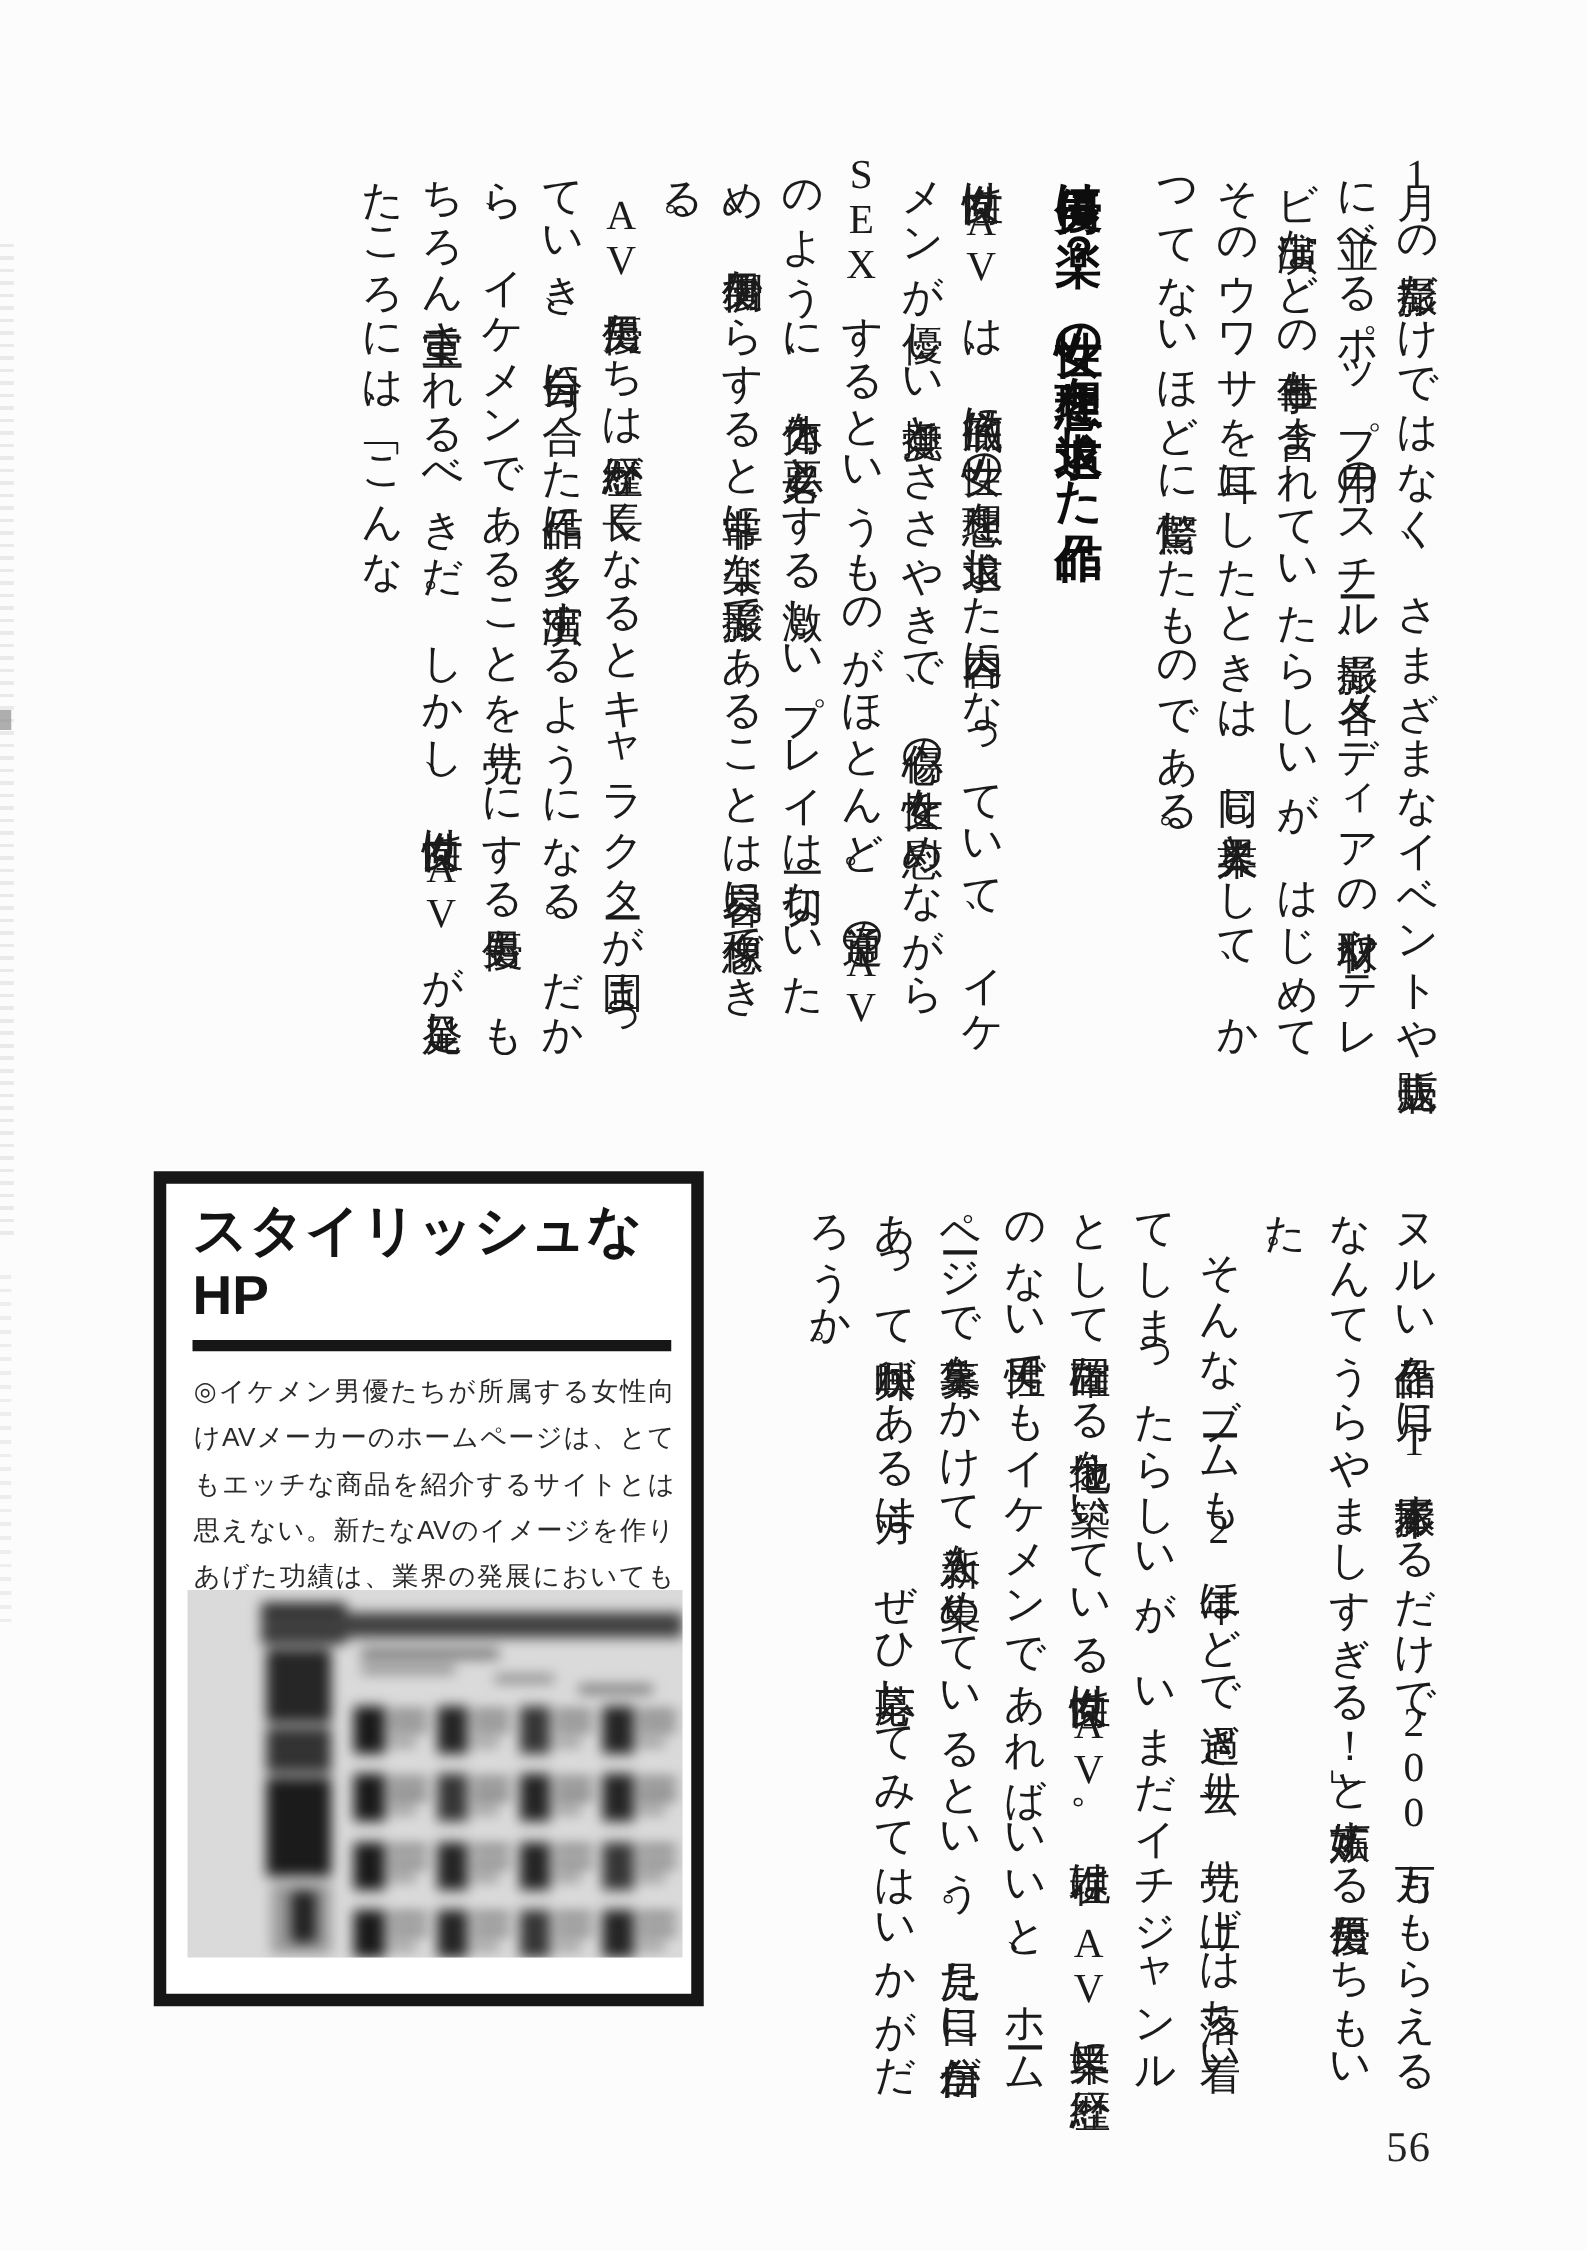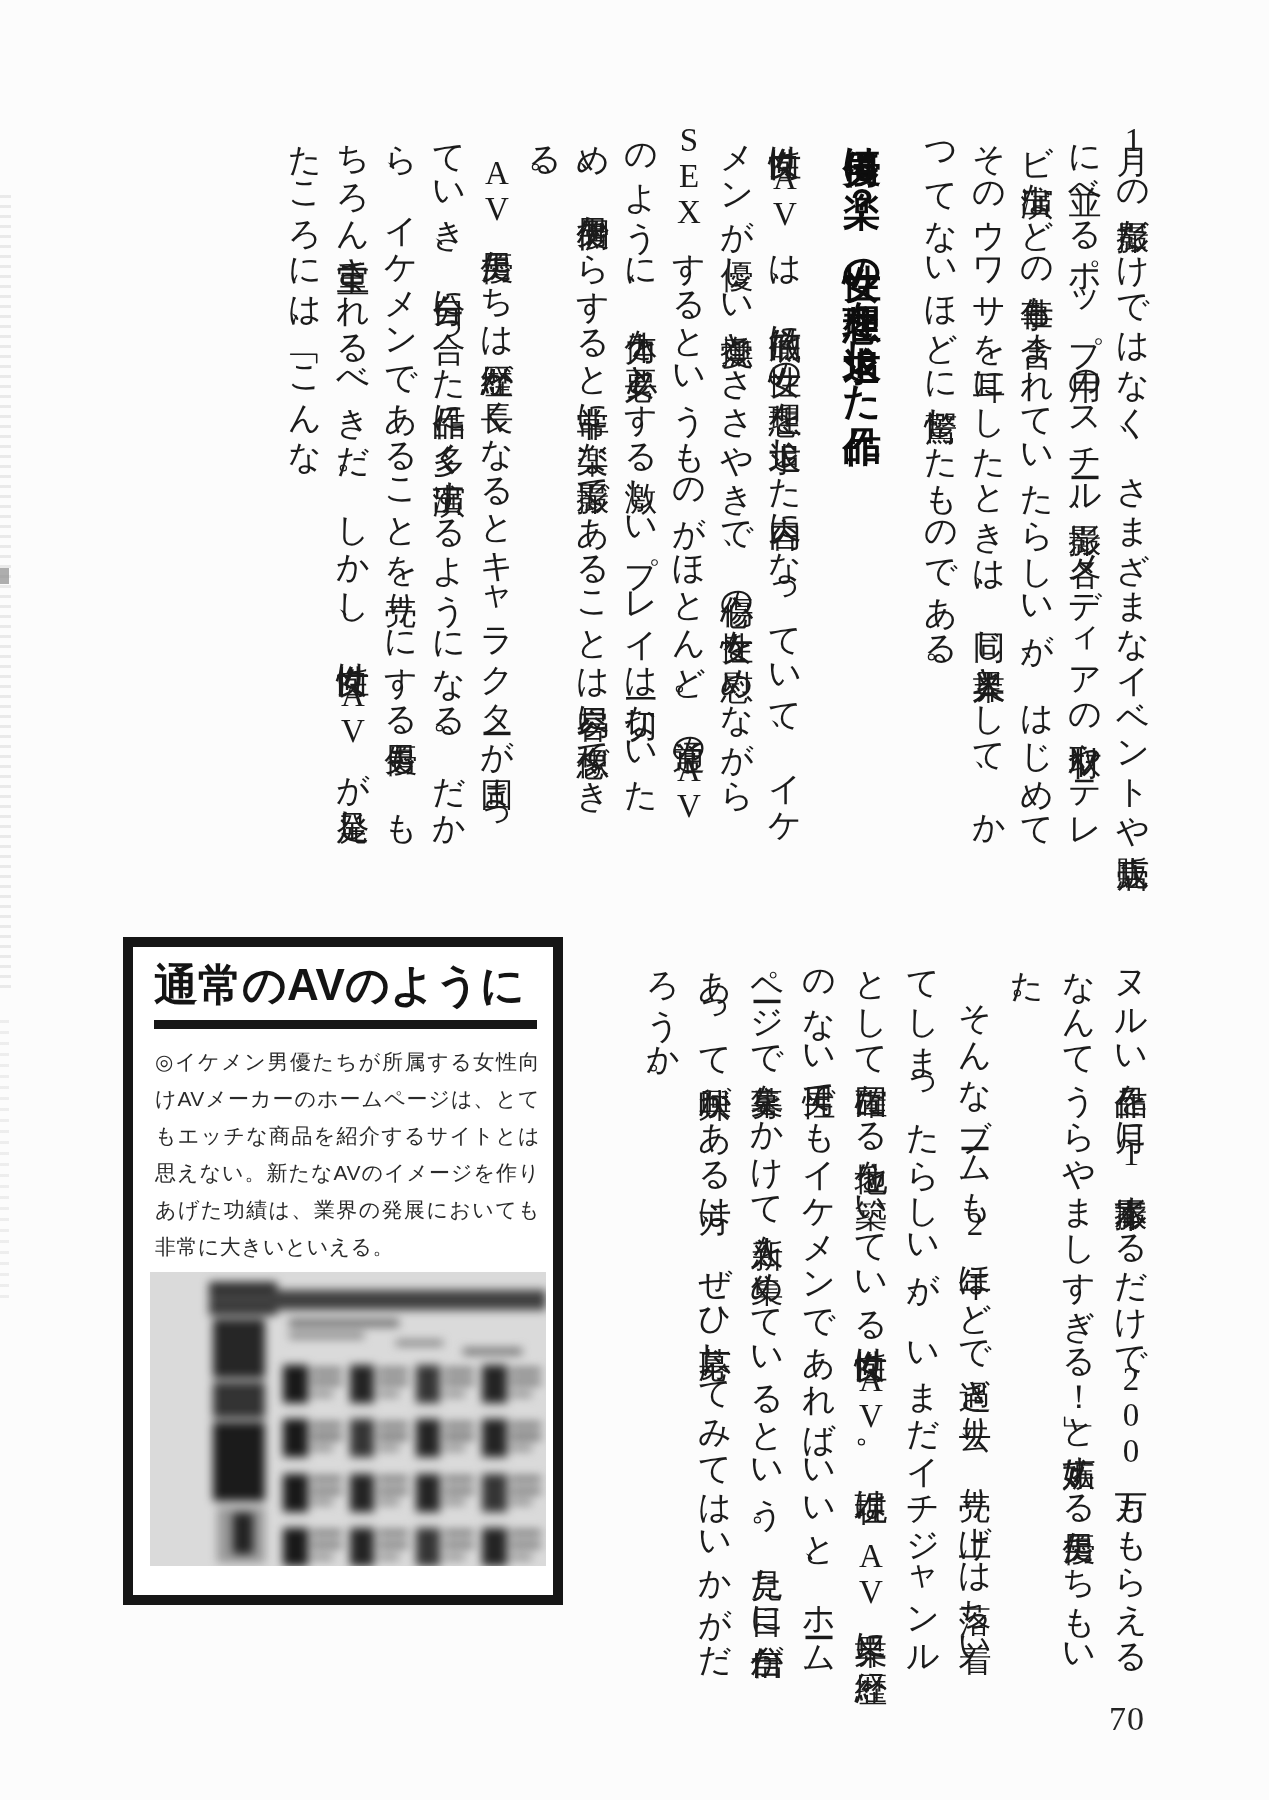--- a/index.html
+++ b/index.html
@@ -101,21 +101,21 @@
   <p>女性向けAVは、徹底的に女性の理想を追求した内容になっていて、イケメンが優しい愛撫とささやきで、傷心の女性を慰めながらSEXするというものがほとんど。通常のAVのように、体力を必要とする激しいプレイは一切ないため、男優側からすると非常に楽な撮影であることは容易に想像できる。</p>
   <p>　AV男優たちは経歴が長くなるとキャラクターが固まっていき、自分に合った作品に多く出演するようになる。だから、イケメンであることを売りにする男優も、もちろん重宝されるべきだ。しかし、女性向けAVが発足したころには、「こんな</p>
 </div>
 
 <div class="vblock bottom-block">
   <p>ヌルい作品を月に1本撮影するだけで200万ももらえるなんてうらやましすぎる！」と嫉妬する男優たちもいた。</p>
   <p>　そんなブームも2年ほどで過ぎ去り、売り上げは落ち着いてしまったらしいが、いまだイチジャンルとして確固たる地位を築いている女性向けAV。現在は、AV業界に経歴のない男性でもイケメンであればいいと、ホームページで募集をかけて新人を集めているという。見た目に自信があって興味がある方は、ぜひ応募してみてはいかがだろうか。</p>
 </div>
 
 <div class="sidebar">
-  <div class="sidebar-heading">通常のAVのように</div>
+  <div class="sidebar-heading">スタイリッシュなHP</div>
   <div class="sidebar-rule"></div>
   <div class="sidebar-text">◎イケメン男優たちが所属する女性向けAVメーカーのホームページは、とてもエッチな商品を紹介するサイトとは思えない。新たなAVのイメージを作りあげた功績は、業界の発展においても非常に大きいといえる。</div>
 
   <div class="photo">
     <div class="scene">
       <div class="hdrblock"></div>
       <div class="hdrbar"></div>
       <div class="menuline1"></div>
       <div class="menuline2"></div>
       <div class="menuline3"></div>
@@ -252,13 +252,13 @@
               <i></i>
               <i></i>
               <i></i>
             </div>
           </div>
       </div>
     </div>
   </div>
 </div>
 
-<div class="pagenum">70</div>
+<div class="pagenum">56</div>
 
 </body></html>

